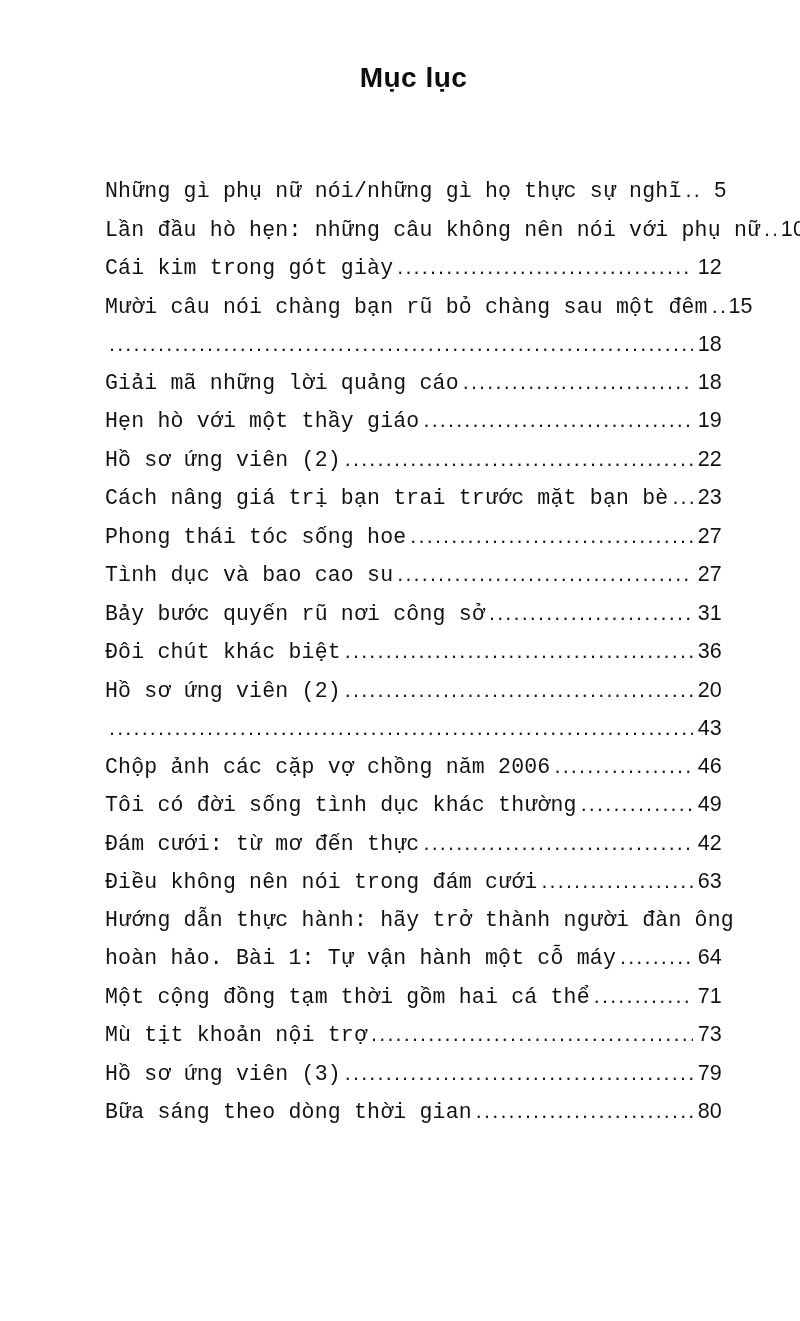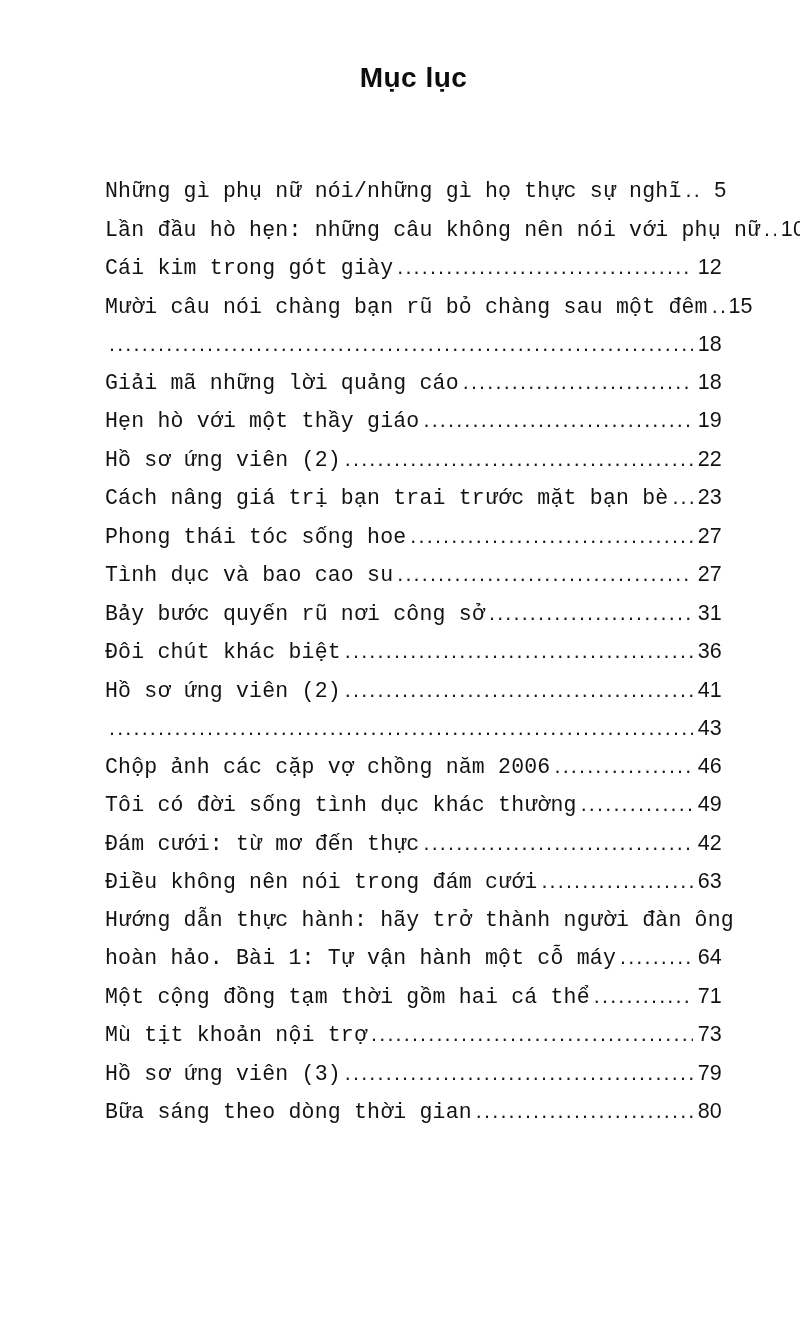--- a/index.html
+++ b/index.html
@@ -130,21 +130,21 @@
         <span class="toc-page">31</span>
       </div>
       <div class="toc-row">
         <span class="toc-title">Đôi chút khác biệt</span>
         <span class="leader"></span>
         <span class="toc-page">36</span>
       </div>
       <div class="toc-row">
         <span class="toc-title">Hồ sơ ứng viên (2)</span>
         <span class="leader"></span>
-        <span class="toc-page">41</span>
+        <span class="toc-page">20</span>
       </div>
       <div class="toc-row">
         <span class="leader"></span>
         <span class="toc-page">43</span>
       </div>
       <div class="toc-row">
         <span class="toc-title">Chộp ảnh các cặp vợ chồng năm 2006</span>
         <span class="leader"></span>
         <span class="toc-page">46</span>
       </div>

